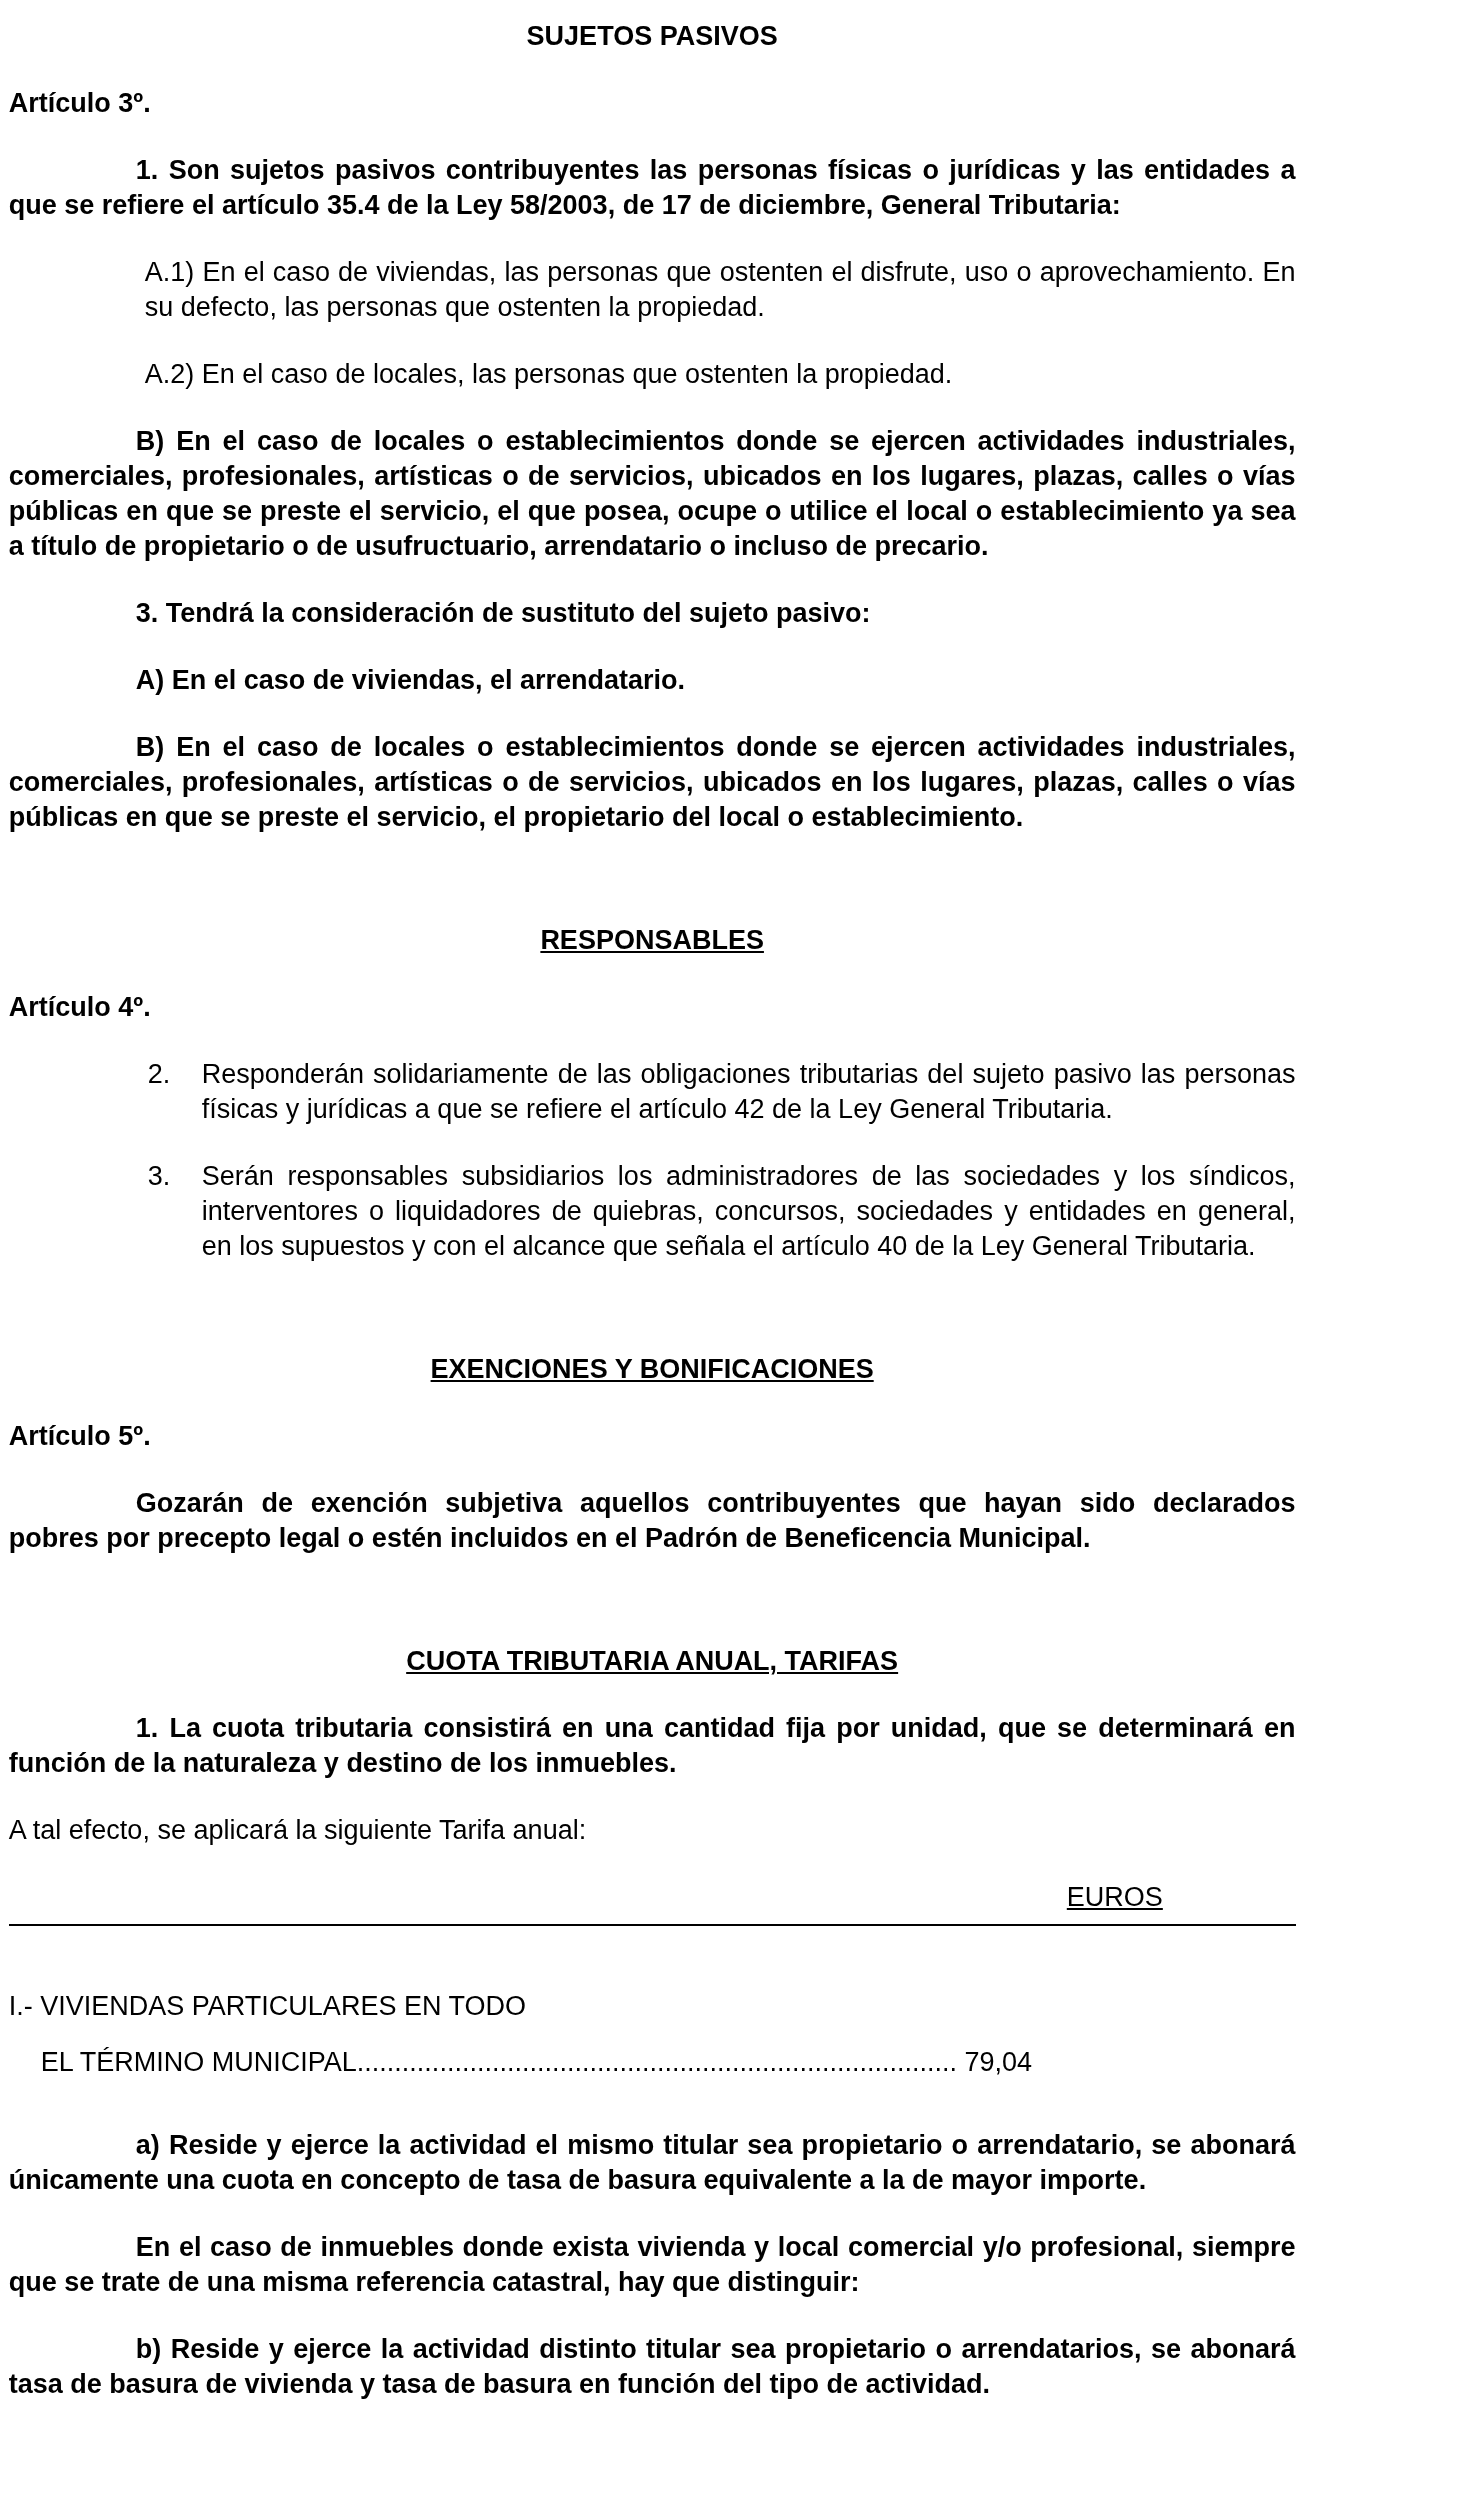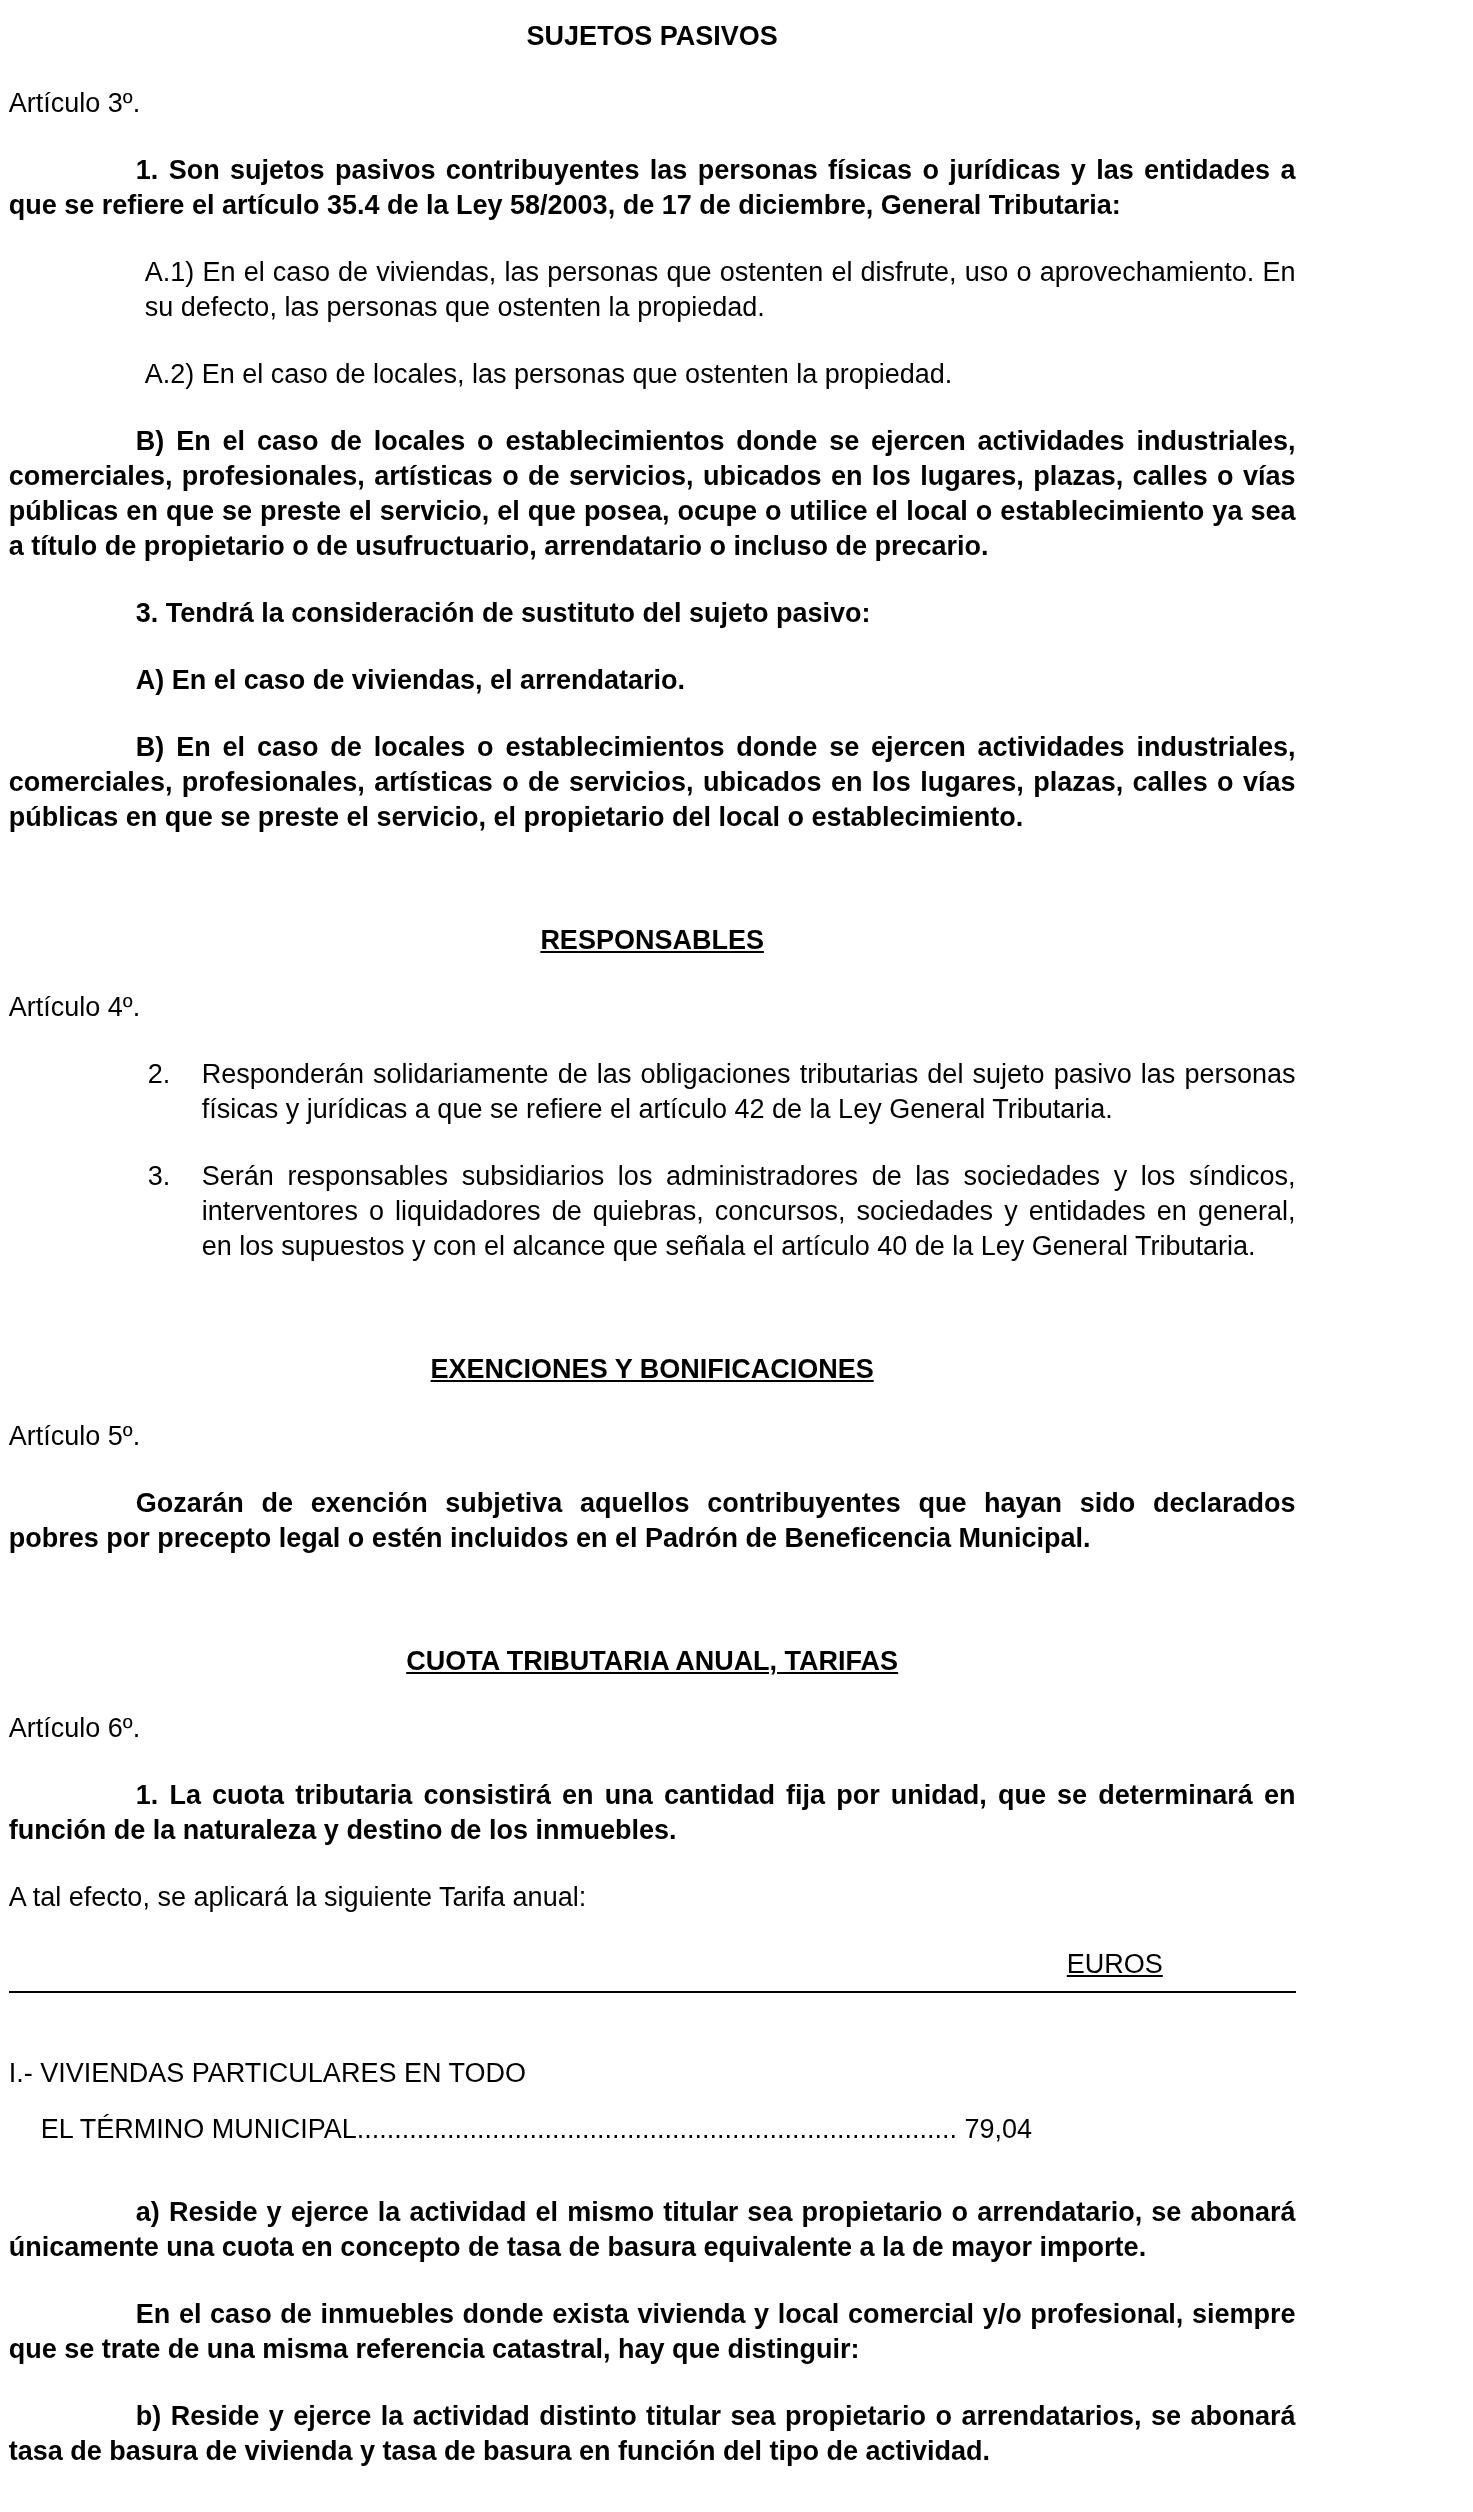--- a/index.html
+++ b/index.html
@@ -24,21 +24,21 @@
     font-size: 27px;
     font-weight: bold;
     text-align: center;
     margin: 0 0 32px 0;
   }
   .heading.spaced {
     margin-top: 88px;
     text-decoration: underline;
   }
   .article {
-    font-weight: normal;
+    font-weight: bold;
     margin: 0 0 32px 0;
   }
   p.para {
     margin: 0 0 32px 0;
     text-align: justify;
   }
   p.indent {
     text-indent: 127px;
     font-weight: bold;
   }
@@ -116,21 +116,20 @@
   </div>
 
   <h1 class="heading spaced">EXENCIONES Y BONIFICACIONES</h1>
 
   <p class="article">Artículo 5º.</p>
 
   <p class="para indent">Gozarán de exención subjetiva aquellos contribuyentes que hayan sido declarados pobres por precepto legal o estén incluidos en el Padrón de Beneficencia Municipal.</p>
 
   <h1 class="heading spaced">CUOTA TRIBUTARIA ANUAL, TARIFAS</h1>
 
-  <p class="article">Artículo 6º.</p>
 
   <p class="para indent">1. La cuota tributaria consistirá en una cantidad fija por unidad, que se determinará en función de la naturaleza y destino de los inmuebles.</p>
 
   <p class="para tarifa-intro">A tal efecto, se aplicará la siguiente Tarifa anual:</p>
 
   <div class="euros-row">
     <span class="euros-label">EUROS</span>
   </div>
 
   <p class="cat-line1">I.- VIVIENDAS PARTICULARES EN TODO</p>

